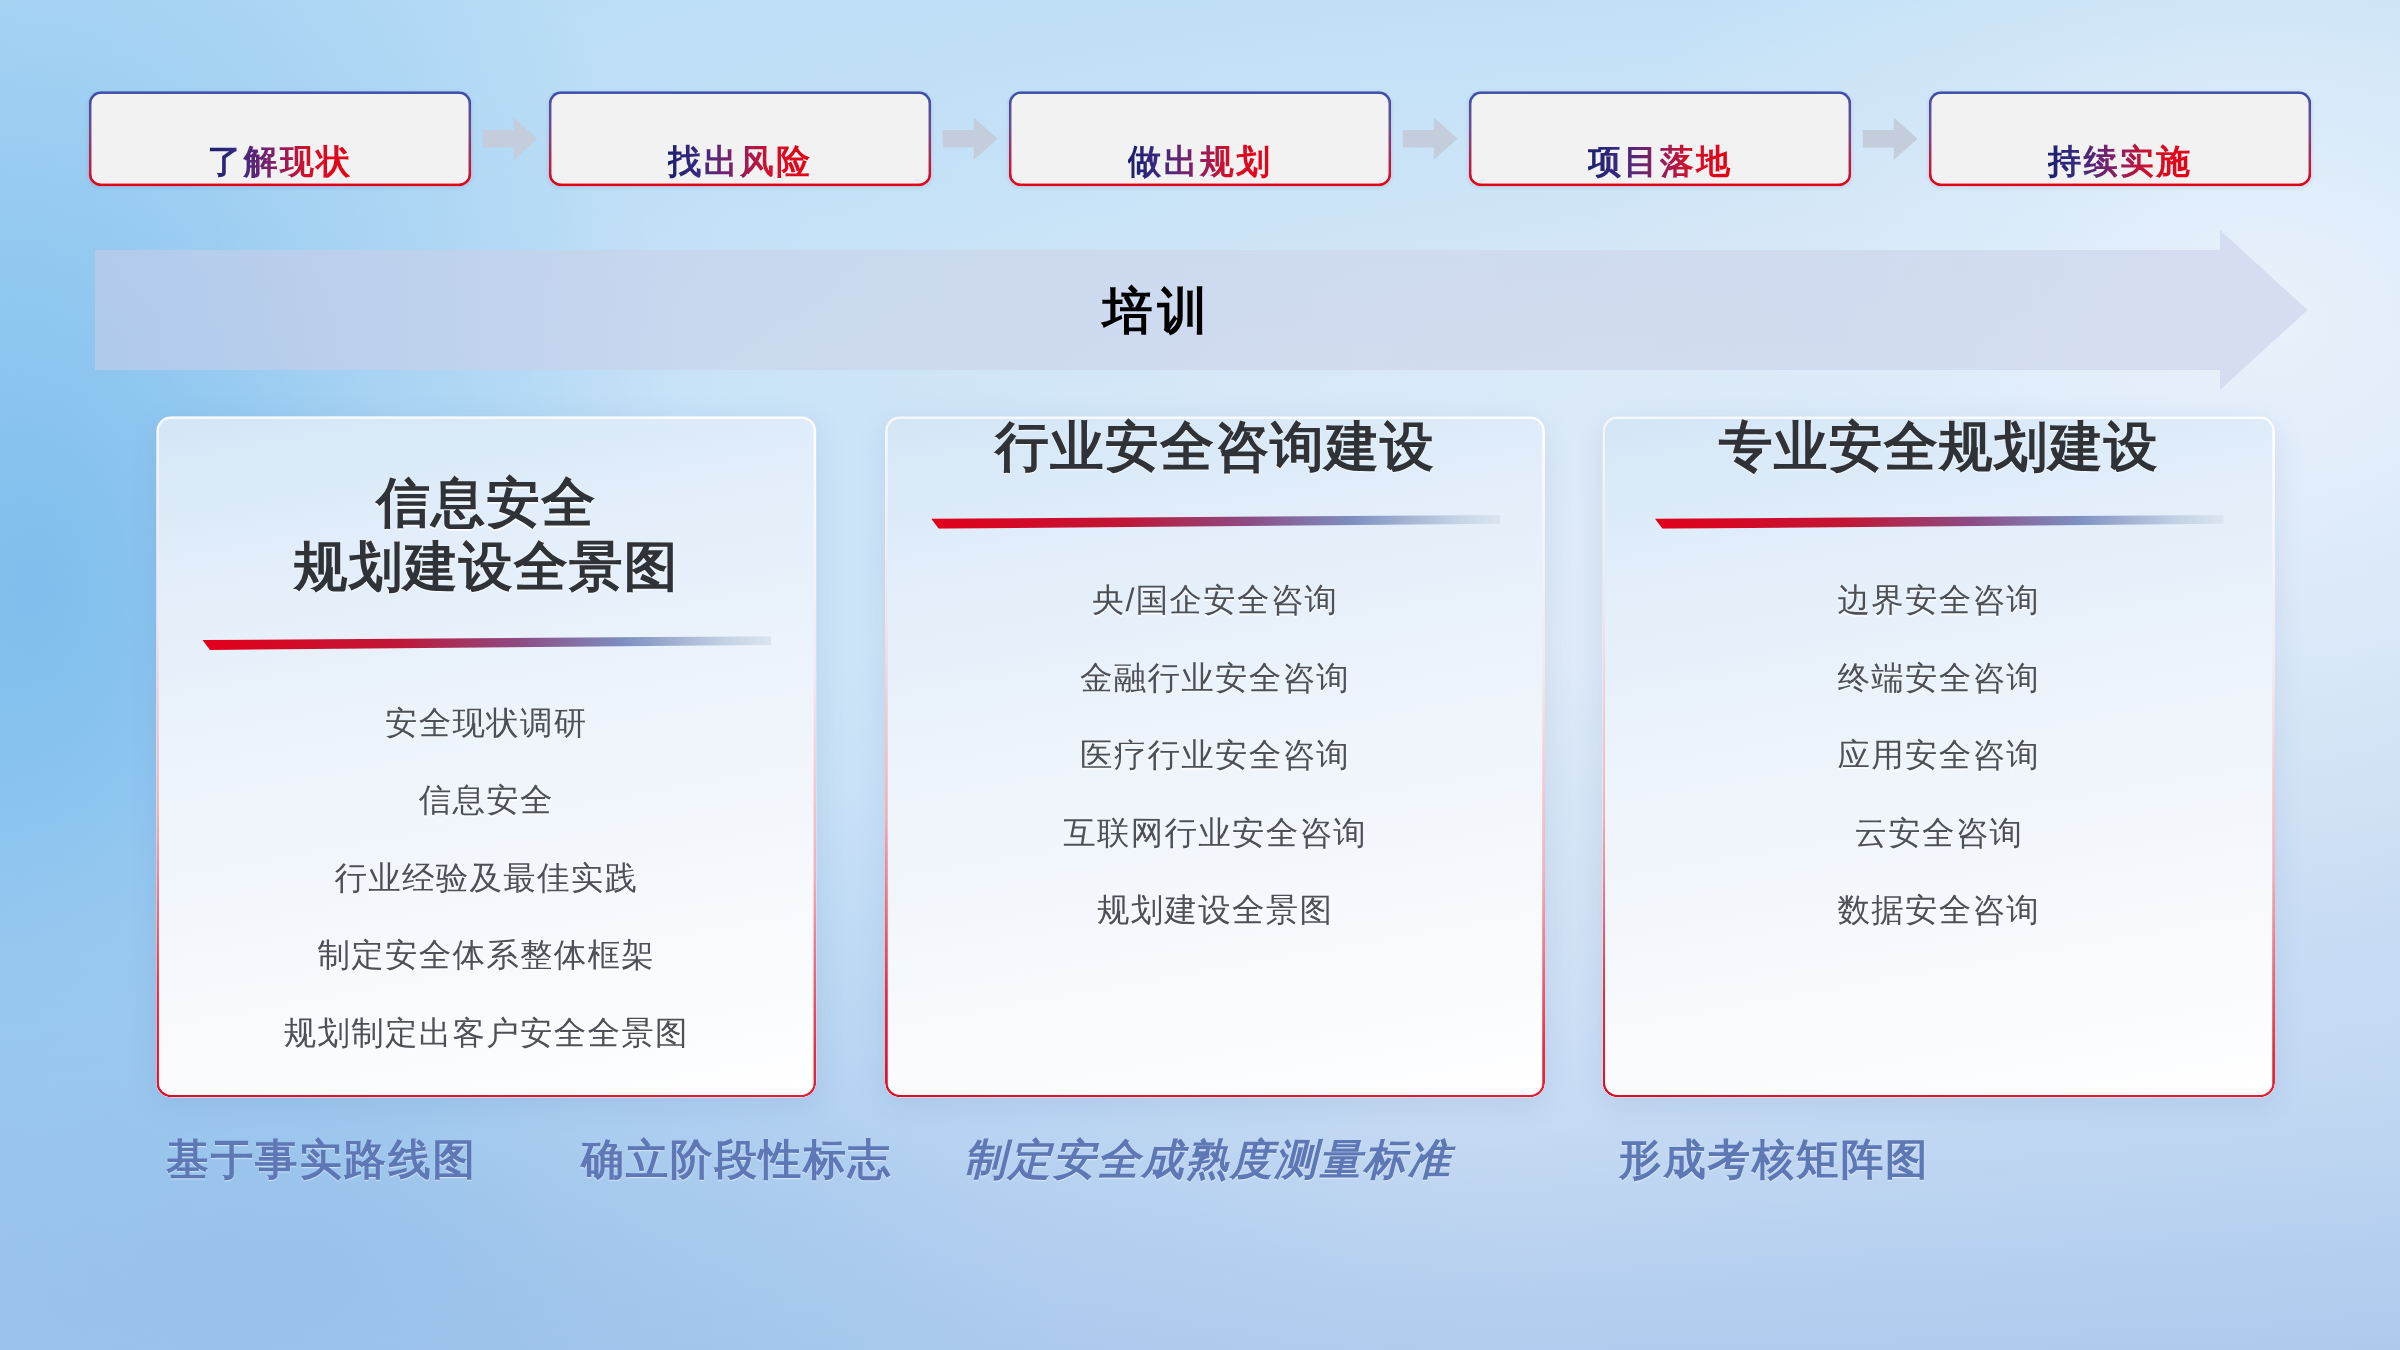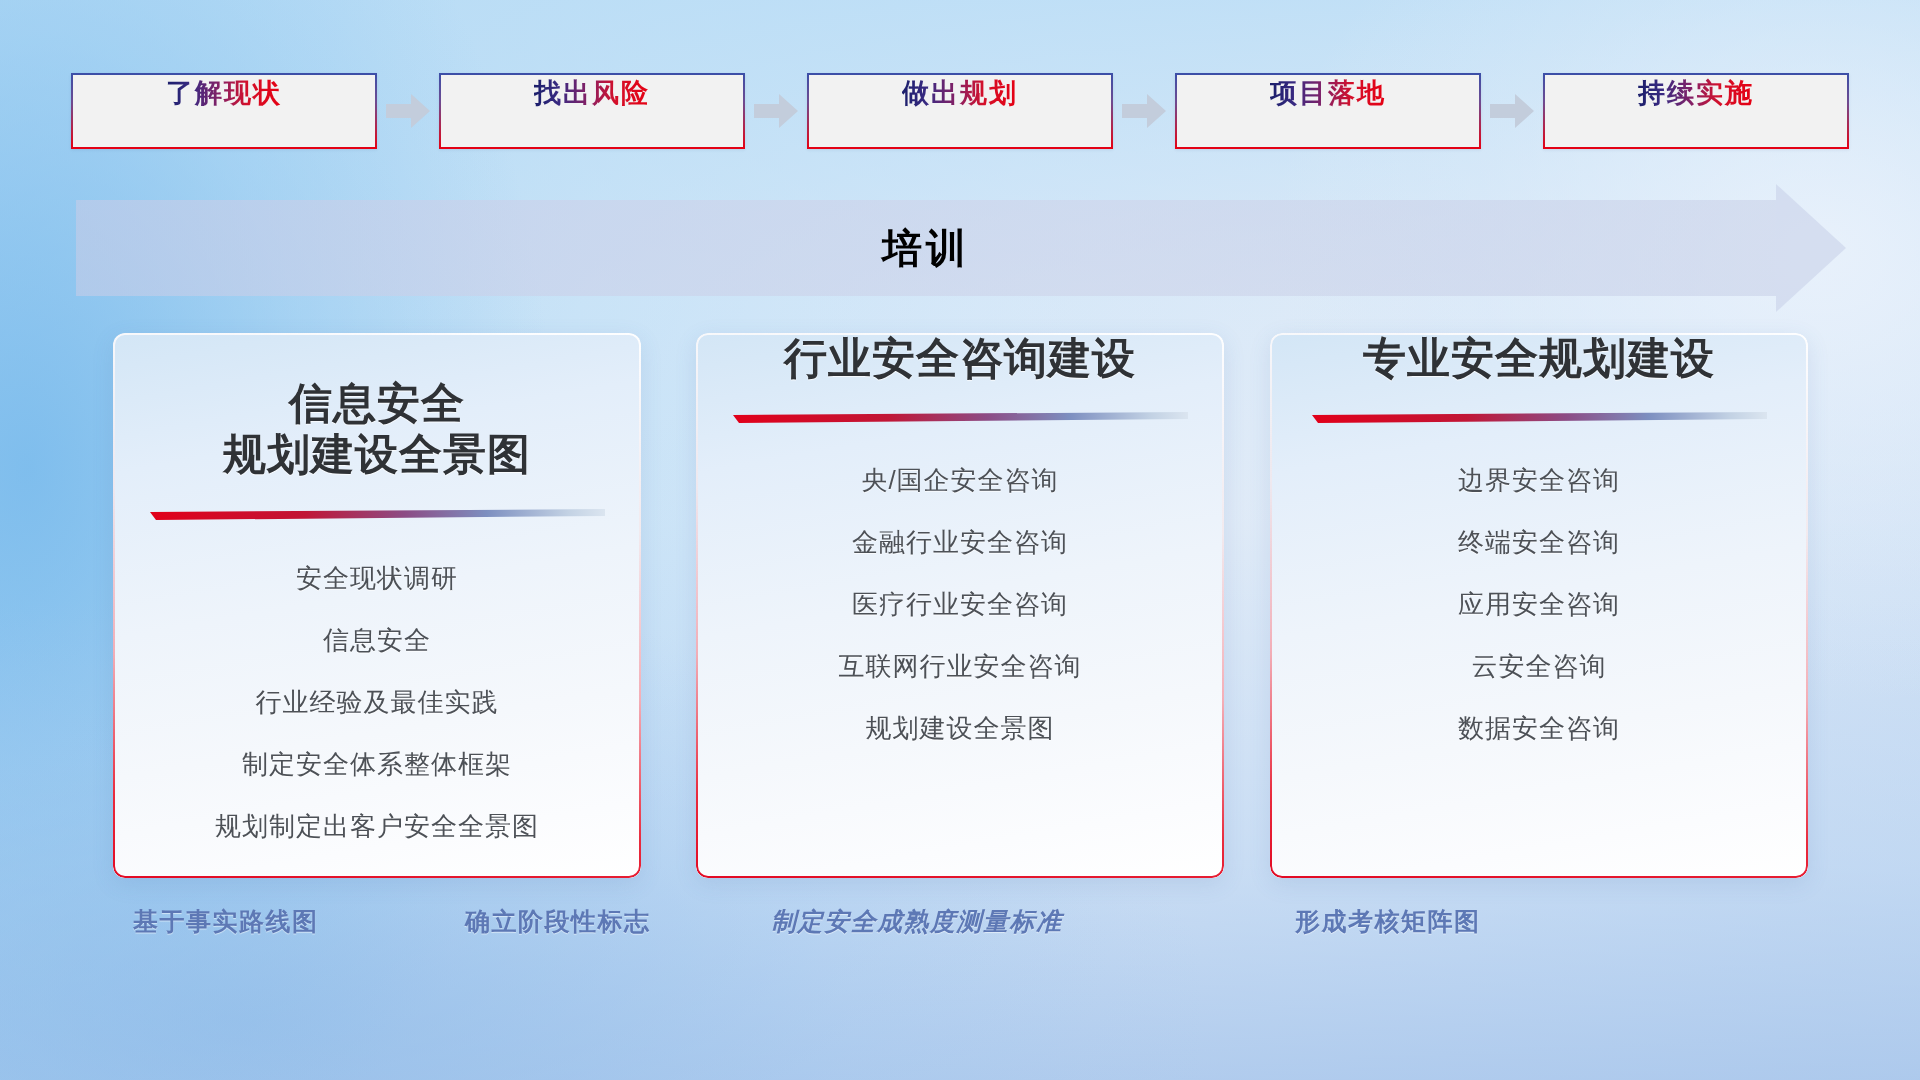--- a/index.html
+++ b/index.html
@@ -20,22 +20,22 @@
   .bgL4{position:absolute;right:-260px;top:-200px;width:900px;height:900px;
     background:radial-gradient(ellipse at 60% 50%,rgba(236,243,252,.85) 0%,rgba(226,238,250,.35) 45%,rgba(226,238,250,0) 72%);}
   .bgL5{position:absolute;left:0;bottom:-220px;width:1200px;height:700px;
     background:radial-gradient(ellipse at 20% 60%,rgba(142,186,232,.6) 0%,rgba(160,198,238,.25) 45%,rgba(180,210,240,0) 72%);}
 
   
   #steps{position:absolute;left:0;top:72px;width:1920px;height:78px;
     display:flex;align-items:center;justify-content:center;gap:0;}
   .step-wrap{display:flex;align-items:center;}
   .step-box{
-    width:302px;height:72px;border-radius:0;
-    display:flex;align-items:flex-start;justify-content:center;
+    width:302px;height:72px;border-radius:10px;
+    display:flex;align-items:flex-end;justify-content:center;
     background:
       linear-gradient(#f2f2f2,#f2f2f2) padding-box,
       linear-gradient(180deg,#3b4fa8 0%,#6d4a91 38%,#b3234a 72%,#e60012 100%) border-box;
     border:2.2px solid transparent;
     box-shadow:0 1px 3px rgba(50,70,120,.10);
     position:relative;
   }
   .step-label{
     font-size:27px;font-weight:700;letter-spacing:2px;
     background:linear-gradient(90deg,#1b1f6b 0%,#3a2a82 22%,#8a1f63 48%,#d4102a 70%,#e60012 100%);
@@ -57,21 +57,21 @@
     border-top:64px solid transparent;border-bottom:64px solid transparent;
     border-left:70px solid rgba(200,208,232,.58);
   }
   #banner-title{
     position:absolute;left:0;top:0;width:1700px;height:96px;
     display:flex;align-items:center;justify-content:center;
     font-size:40px;font-weight:700;color:#000000;letter-spacing:4px;
   }
 
   
-  #cards{position:absolute;left:0;top:333px;width:1640px;height:545px;}
+  #cards{position:absolute;left:12px;top:333px;width:1640px;height:545px;}
   .card{
     position:absolute;top:0;height:545px;border-radius:12px;
     background:linear-gradient(170deg,#d3e6f6 0%,#e3eefa 22%,#eef4fb 48%,#f5f8fc 70%,#fbfcfe 88%,#ffffff 100%);
     box-shadow:0 6px 22px rgba(70,110,170,.13);
     overflow:hidden;
   }
   .card::before{
     content:"";position:absolute;inset:0;border-radius:12px;pointer-events:none;
     padding:2px;
     background:linear-gradient(185deg,rgba(255,255,255,.95) 0%,rgba(246,226,228,.55) 34%,rgba(243,150,160,.75) 62%,rgba(231,25,45,.92) 86%,#e20a24 100%);
@@ -94,21 +94,21 @@
   .item-list{margin-top:32px;display:flex;flex-direction:column;align-items:center;gap:12px;}
   .c1 .item-list{margin-top:33px;}
   .item{
     font-size:26px;color:#4d5157;line-height:50px;letter-spacing:1px;white-space:nowrap;
     text-shadow:0 1px 0 rgba(255,255,255,.7);
   }
 
   
   #footers{position:absolute;left:0;top:905px;width:1920px;height:60px;}
   .foot{
-    position:absolute;top:0;font-size:25px;font-weight:700;color:#5d78b5;
+    position:absolute;top:0;font-size:34px;font-weight:700;color:#5d78b5;
     letter-spacing:1.5px;white-space:nowrap;
     text-shadow:0 1px 1px rgba(255,255,255,.55);
   }
 </style>
 </head>
 <body>
 
 <div id="bg">
   <div class="bgL1"></div>
   <div class="bgL2"></div>

